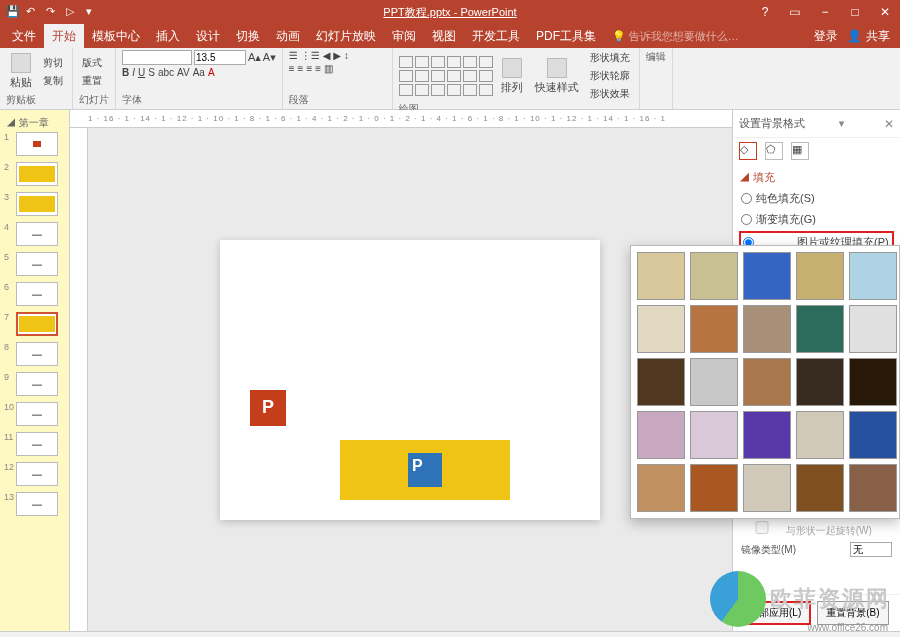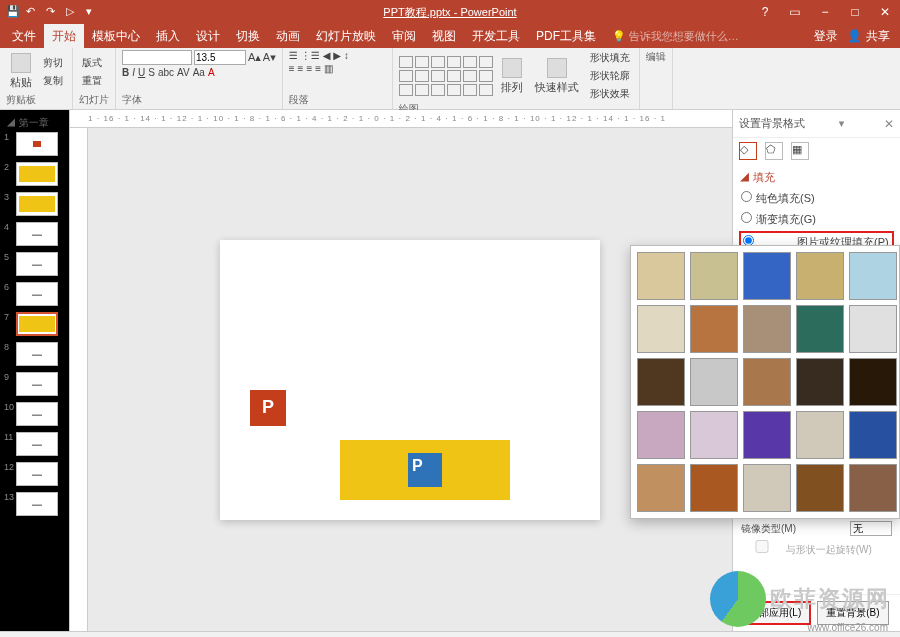--- a/index.html
+++ b/index.html
@@ -26,21 +26,21 @@
 .big-btn .ico { width: 20px; height: 20px; background: #ddd; border: 1px solid #bbb; }
 .small-row { display: flex; flex-direction: column; gap: 2px; font-size: 10px; }
 .small-row span { padding: 1px 3px; }
 .font-box { display: flex; gap: 2px; align-items: center; }
 .font-box input { width: 52px; font-size: 10px; border: 1px solid #aaa; padding: 1px; }
 .shapes-grid { display: grid; grid-template-columns: repeat(6, 14px); gap: 2px; }
 .shapes-grid span { width: 14px; height: 12px; border: 1px solid #999; display: inline-block; }
 
 .work-area { display: flex; height: 521px; background: #eaeaea; position: relative; }
 
-.slide-panel { width: 70px; background: #000000; border-right: 1px solid #ccc; overflow: hidden; padding: 4px; font-size: 10px; color: #666; }
+.slide-panel { width: 70px; background: #fef9c3; border-right: 1px solid #ccc; overflow: hidden; padding: 4px; font-size: 10px; color: #666; }
 .section-label { font-size: 10px; padding: 2px; }
 .thumb-wrap { display: flex; align-items: flex-start; gap: 2px; margin-bottom: 6px; }
 .thumb-wrap .num { font-size: 9px; color: #888; width: 10px; }
 .thumb { width: 42px; height: 24px; border: 1px solid #bbb; background: #fff; position: relative; display: flex; align-items: center; justify-content: center; }
 .thumb.selected { border: 2px solid #d35230; }
 .thumb-red { width: 8px; height: 6px; background: #c43e1c; }
 .thumb-yellow { background: #f0c414; width: 36px; height: 16px; }
 
 .canvas-area { flex: 1; position: relative; background: #eaeaea; }
 .ruler-h { height: 18px; background: #fff; border-bottom: 1px solid #ccc; font-size: 8px; color: #888; display: flex; align-items: center; padding-left: 18px; overflow: hidden; letter-spacing: 1px; }
@@ -55,21 +55,21 @@
 
 .format-pane { width: 168px; background: #fff; border-left: 1px solid #ccc; font-size: 11px; color: #444; display: flex; flex-direction: column; }
 .format-pane .pane-header { padding: 6px; display: flex; align-items: center; border-bottom: 1px solid #eee; }
 .format-pane .pane-header .ttl { color: #555; }
 .format-pane .pane-header .close { margin-left: auto; font-size: 12px; color: #888; }
 .pane-icons { display: flex; gap: 8px; padding: 4px 6px; }
 .pane-icons span { width: 18px; height: 18px; border: 1px solid #bbb; display: inline-block; }
 .pane-icons span.active { border-color: #c43e1c; }
 .section-head { color: #b7422e; padding: 6px 6px 4px 6px; font-weight: normal; }
 .fill-options { padding: 2px 8px; display: flex; flex-direction: column; gap: 6px; }
-.fill-options label { display: flex; align-items: flex-start; gap: 4px; font-size: 11px; }
+.fill-options label { display: flex; align-items: center; gap: 4px; font-size: 11px; }
 .fill-options input[type=radio], .fill-options input[type=checkbox] { width: 11px; height: 11px; }
 .fill-options .highlighted { border: 2px solid #e02020; padding: 2px; margin: -2px; gap: 43px; }
 .sub-label { padding: 4px 8px; font-size: 11px; color: #555; }
 .btn-row { display: flex; gap: 4px; padding: 2px 8px; }
 .btn-row button { font-size: 10px; padding: 2px 6px; border: 1px solid #aaa; background: #f5f5f5; }
 .texture-row { display: flex; align-items: center; padding: 3px 8px; border: 2px solid #e02020; margin: 2px 6px; gap: 4px; }
 .texture-row .lbl { flex: 1; }
 .texture-row .swatch { width: 18px; height: 16px; border: 1px solid #aaa; background: #d8c89c; }
 .texture-row .drop { width: 12px; text-align: center; color: #c43e1c; font-size: 10px; }
 .prop-row { display: flex; align-items: center; padding: 2px 8px; gap: 4px; font-size: 10px; }
@@ -397,25 +397,25 @@
       </div>
     <div class="prop-row">
         <span class="lbl">刻度 Y(Y)</span>
         <input value="100%" style="">
       </div>
     <div class="prop-row">
         <span class="lbl">对齐方式(L)</span>
         <input value="左上对" style="">
       </div>
     <div class="prop-row">
+        <label style="color:#aaa"><input type="checkbox" disabled="" style=""> <span>与形状一起旋转(W)</span></label>
+      </div>
+    <div class="prop-row">
         <span class="lbl">镜像类型(M)</span>
         <input value="无" style="">
-      </div>
-    <div class="prop-row">
-        <label style="color:#aaa"><input type="checkbox" disabled="" style=""> <span>与形状一起旋转(W)</span></label>
       </div>
     <div class="bottom-btns">
       <button class="hl">全部应用(L)</button>
       <button>重置背景(B)</button>
     </div>
   </div>
 
 </div>
 
 <div class="statusbar"></div>

